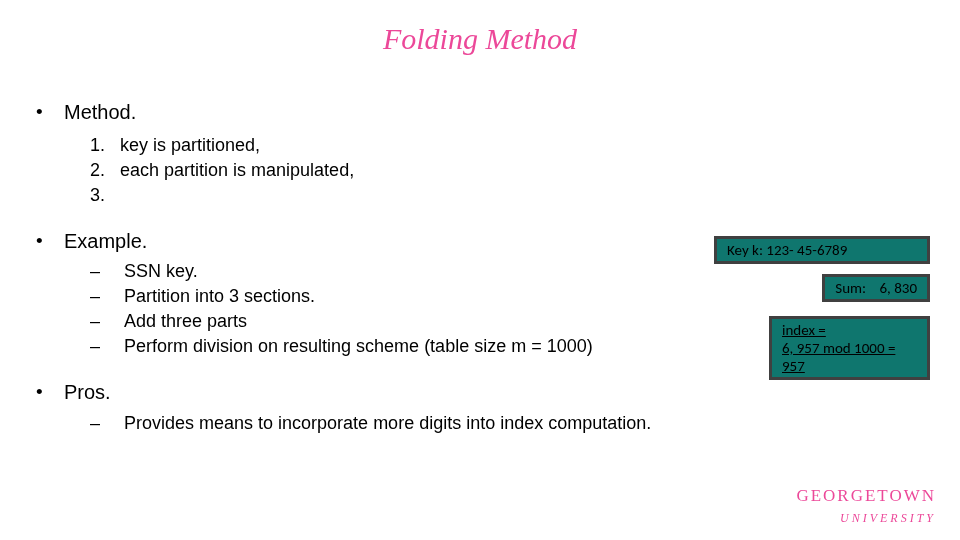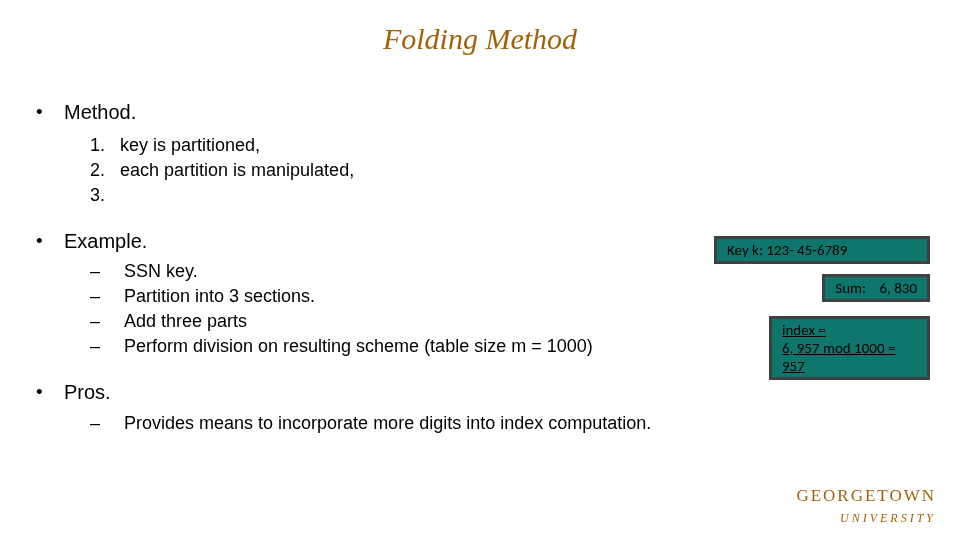--- a/index.html
+++ b/index.html
@@ -14,21 +14,21 @@
   }
   .slide {
     position: relative;
     width: 960px;
     height: 540px;
   }
   .title {
     font-family: Georgia, 'Times New Roman', serif;
     font-style: italic;
     font-size: 30px;
-    color: #a16207;
+    color: #ec4899;
     text-align: center;
     padding-top: 22px;
     font-weight: 400;
   }
   .body {
     position: absolute;
     top: 100px;
     left: 0;
     right: 0;
     padding: 0 36px;
@@ -84,21 +84,21 @@
   .sum-wrap { text-align: right; margin-bottom: 6px; }
   .sum-wrap .lbl { margin-right: 10px; }
   .box-idx { display: block; width: 135px; margin-left: auto; }
 
   .logo {
     position: absolute;
     right: 24px;
     bottom: 16px;
     text-align: right;
     font-family: Georgia, 'Times New Roman', serif;
-    color: #a16207;
+    color: #ec4899;
     line-height: 0.9;
   }
   .logo .g { font-size: 17px; letter-spacing: 2px; font-weight: 500; }
   .logo .u { font-size: 12px; letter-spacing: 3px; font-style: italic; margin-top: 10px; }
 </style>
 </head>
 <body>
 
 <div class="slide">
 

